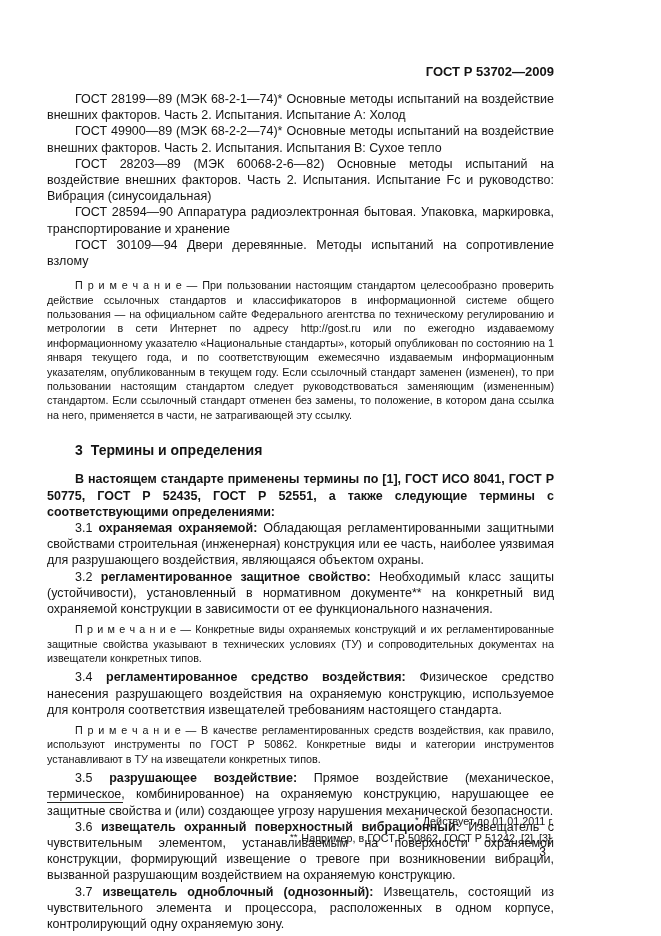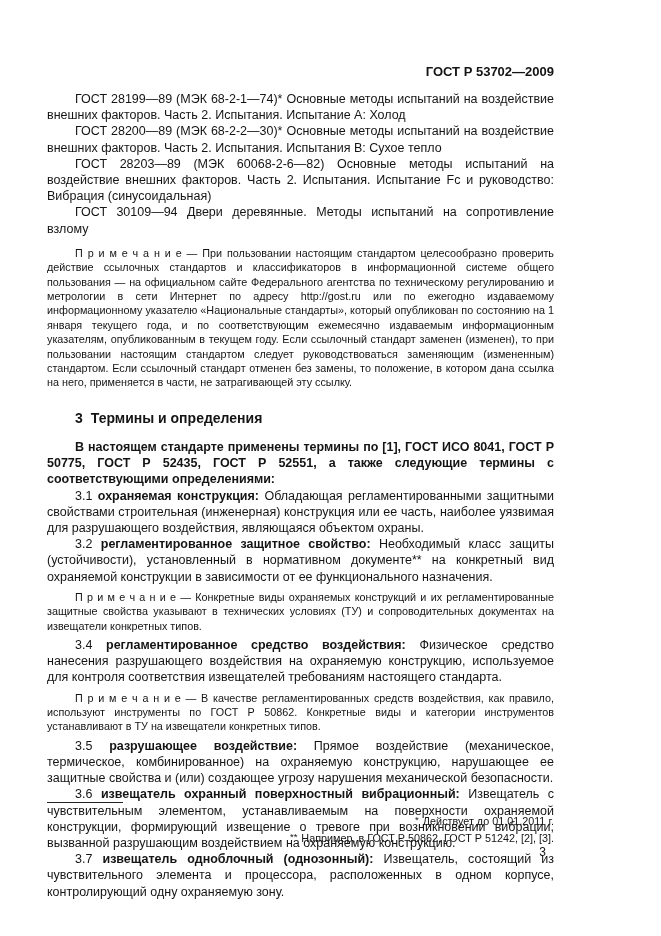--- a/index.html
+++ b/index.html
@@ -86,32 +86,33 @@
   }
 </style>
 </head>
 <body>
 
 <div class="page">
 
   <div class="running-head">ГОСТ Р 53702—2009</div>
 
   <p class="ref">ГОСТ 28199—89 (МЭК 68-2-1—74)* Основные методы испытаний на воздействие внешних факторов. Часть 2. Испытания. Испытание А: Холод</p>
-  <p class="ref">ГОСТ 28200—89 (МЭК 68-2-2—30)* Основные методы испытаний на воздействие внешних факторов. Часть 2. Испытания. Испытания В: Сухое тепло</p>
+  <p class="ref">ГОСТ 49900—89 (МЭК 68-2-2—74)* Основные методы испытаний на воздействие внешних факторов. Часть 2. Испытания. Испытания В: Сухое тепло</p>
   <p class="ref">ГОСТ 28203—89 (МЭК 60068-2-6—82) Основные методы испытаний на воздействие внешних факторов. Часть 2. Испытания. Испытание Fc и руководство: Вибрация (синусоидальная)</p>
+  <p class="ref">ГОСТ 28594—90 Аппаратура радиоэлектронная бытовая. Упаковка, маркировка, транспортирование и хранение</p>
   <p class="ref">ГОСТ 30109—94 Двери деревянные. Методы испытаний на сопротивление взлому</p>
 
   <p class="note">П р и м е ч а н и е — При пользовании настоящим стандартом целесообразно проверить действие ссылочных стандартов и классификаторов в информационной системе общего пользования — на официальном сайте Федерального агентства по техническому регулированию и метрологии в сети Интернет по адресу http://gost.ru или по ежегодно издаваемому информационному указателю «Национальные стандарты», который опубликован по состоянию на 1 января текущего года, и по соответствующим ежемесячно издаваемым информационным указателям, опубликованным в текущем году. Если ссылочный стандарт заменен (изменен), то при пользовании настоящим стандартом следует руководствоваться заменяющим (измененным) стандартом. Если ссылочный стандарт отменен без замены, то положение, в котором дана ссылка на него, применяется в части, не затрагивающей эту ссылку.</p>
 
   <h2 class="section-heading"><span class="sec-num">3</span><span>Термины и определения</span></h2>
 
   <p class="intro">В настоящем стандарте применены термины по [1], ГОСТ ИСО 8041, ГОСТ Р 50775, ГОСТ Р 52435, ГОСТ Р 52551, а также следующие термины с соответствующими определениями:</p>
 
   <p class="term"><span>3.1</span>
-    <span class="term-name">охраняемая конструкция:</span>
+    <span class="term-name">охраняемая охраняемой:</span>
     <span>Обладающая регламентированными защитными свойствами строительная (инженерная) конструкция или ее часть, наиболее уязвимая для разрушающего воздействия, являющаяся объектом охраны.</span></p>
 
   <p class="term"><span>3.2</span>
     <span class="term-name">регламентированное защитное свойство:</span>
     <span>Необходимый класс защиты (устойчивости), установленный в нормативном документе** на конкретный вид охраняемой конструкции в зависимости от ее функционального назначения.</span></p>
 
   <p class="term-note">П р и м е ч а н и е — Конкретные виды охраняемых конструкций и их регламентированные защитные свойства указывают в технических условиях (ТУ) и сопроводительных документах на извещатели конкретных типов.</p>
 
 
   <p class="term"><span>3.4</span>

